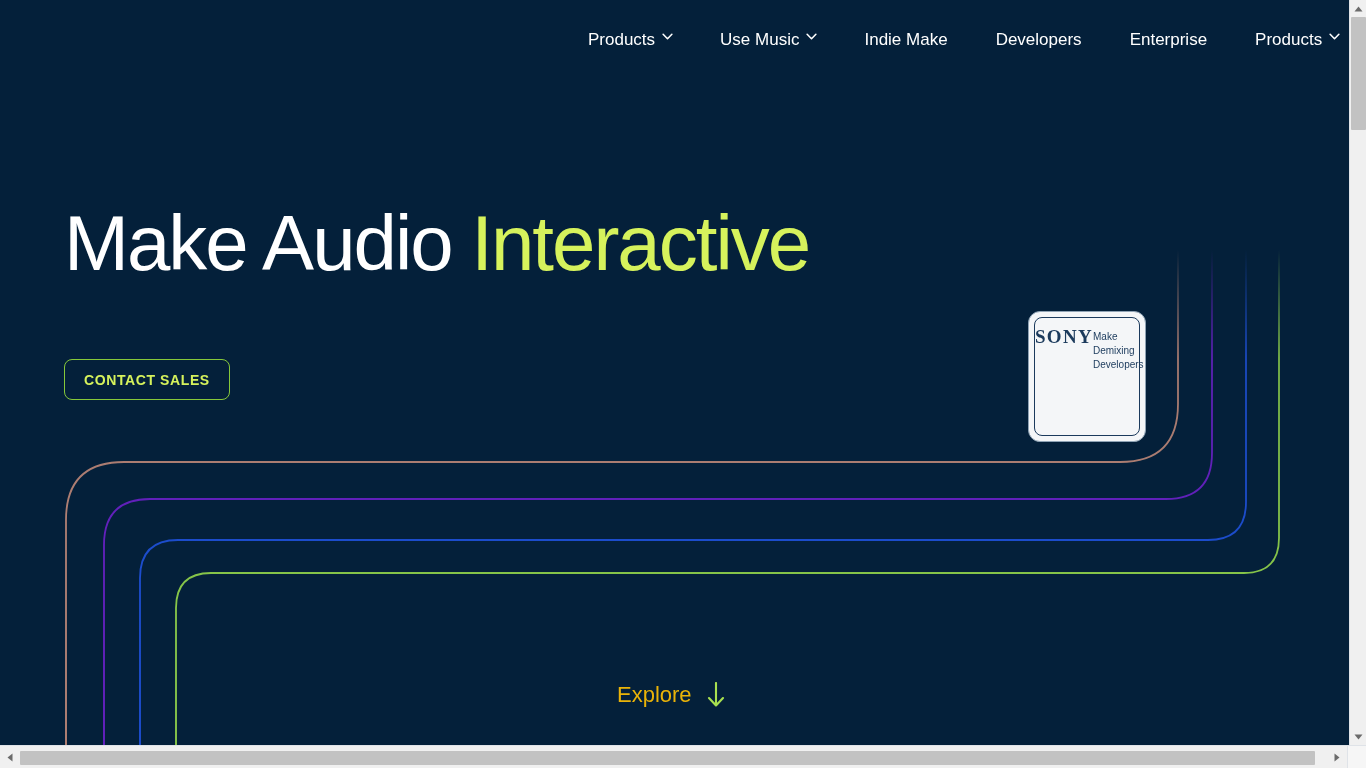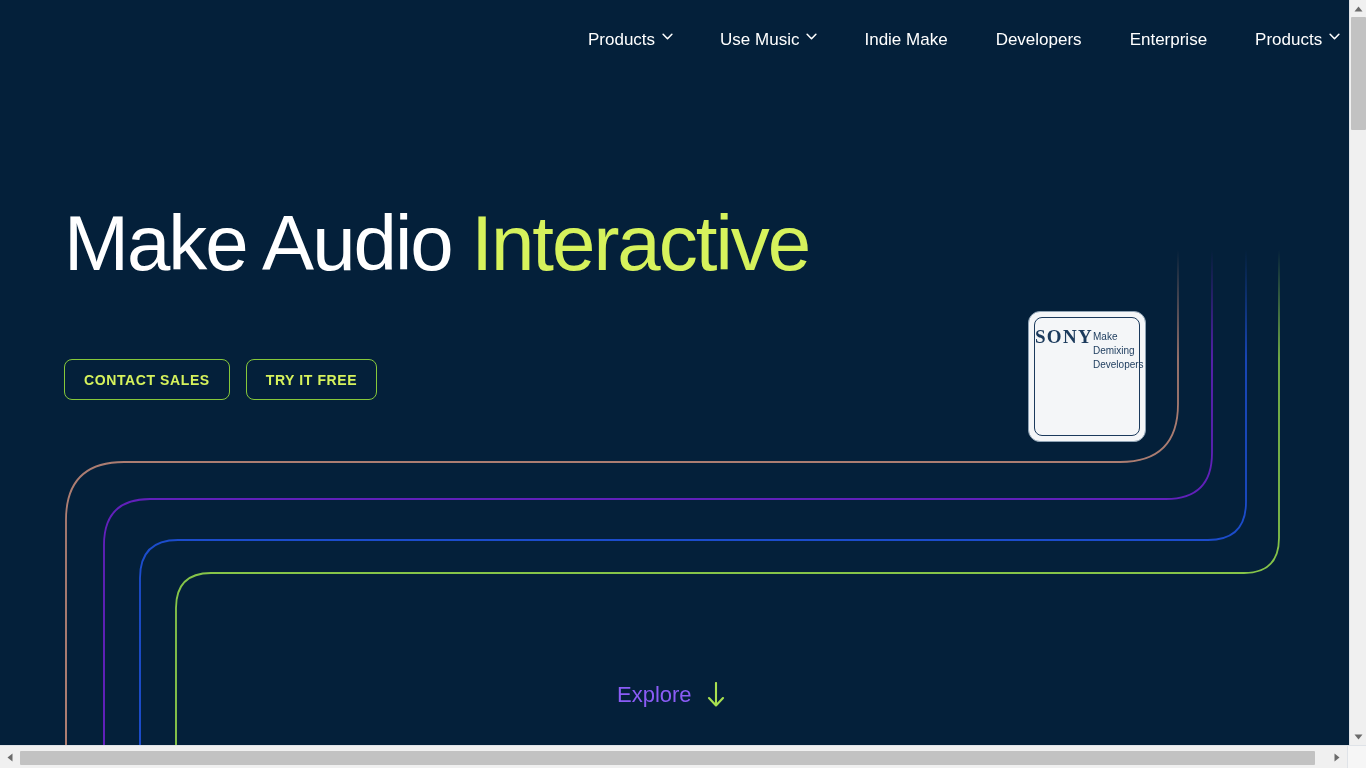--- a/index.html
+++ b/index.html
@@ -184,21 +184,21 @@
     position: absolute;
     left: 617px;
     top: 680px;
     display: flex;
     align-items: center;
     gap: 14px;
     z-index: 4;
     cursor: pointer;
   }
   #explore-label {
-    color: #8b5cf6;
+    color: #eab308;
     font-size: 22px;
     line-height: 30px;
   }
   #explore-arrow { display: block; width: 20px; height: 26px; }
 
   
   #vscroll {
     position: absolute;
     right: 0; top: 0;
     width: 17px;
@@ -342,21 +342,20 @@
             </svg>
         </span>
       </div>
     </nav>
   </div>
 
   <h1 id="hero-title"><span>Make Audio </span><span class="accent">Interactive</span></h1>
 
   <div id="hero-buttons">
     <button class="btn">CONTACT SALES</button>
-    <button class="btn">TRY IT FREE</button>
   </div>
 
   <div id="sony-badge">
     <div id="sony-inner">
       <div id="sony-title">SONY</div>
       <div id="sony-sub">
         <div>Make Demixing</div>
         <div>Developers</div>
       </div>
       <svg id="sony-graphic" viewBox="0 0 96 42">

